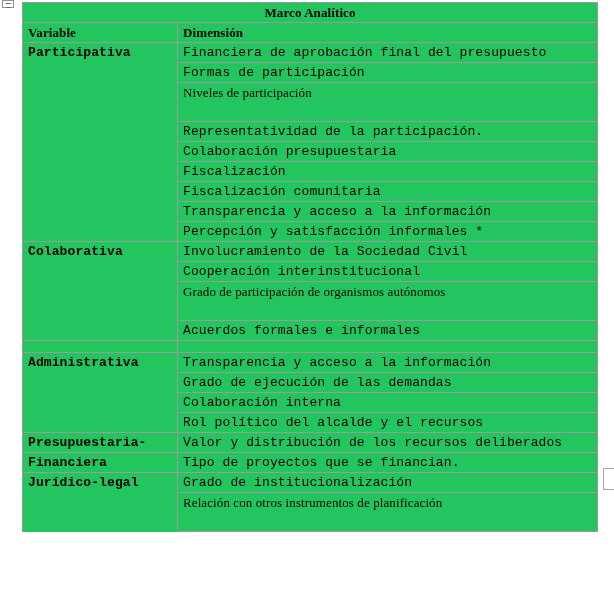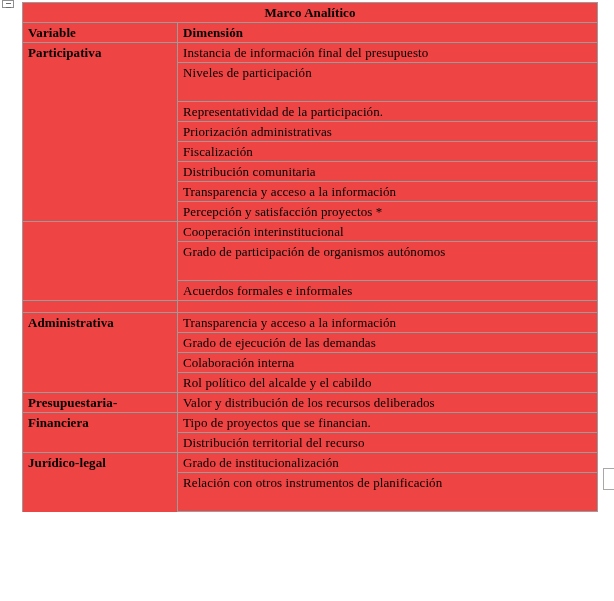--- a/index.html
+++ b/index.html
@@ -74,21 +74,21 @@
   table.marco col.c-var { width: 155px; }
   table.marco col.c-dim { width: 420px; }
 
   table.marco td {
     border: 1px solid #9b9b9b;
     padding: 0px 5px;
     vertical-align: top;
     font-size: 13.0px;
     line-height: 19px;
     letter-spacing: 0.1px;
-    background: #ef4444;
+    background: #22c55e;
   }
 
   
   td.title-cell {
     text-align: center;
     font-weight: bold;
     font-size: 13.2px;
     height: 18px;
     line-height: 18px;
     border-bottom: 1px solid #4a4a4a;
@@ -111,21 +111,21 @@
   }
 
   td.dim-cell {
     padding-left: 8px;
     font-size: 13.0px;
   }
 
   td.empty-cell { }
 
   
-  tr.h-1 td { height: 19px; }
+  tr.h-1 td { height: 19px; font-family: Liberation Mono, monospace; }
   tr.h-2 td { height: 38px; margin-left: 12px; }
   tr.h-spacer td { height: 11px; }
 
   
   tr.dashed-top td {
     border-top: 1px dashed #b4b4b4;
   }
   tr.dashed-bottom td {
     border-bottom: 1px dashed #b4b4b4;
   }
@@ -147,49 +147,57 @@
       <tbody>
         <tr>
           <td class="title-cell" colspan="2">Marco Analítico</td>
         </tr>
         <tr>
           <td class="head-cell">Variable</td>
           <td class="head-cell">Dimensión</td>
         </tr>
       <tr class="h-1">
             <td class="var-cell" style="border-bottom: none;">Participativa</td>
-            <td class="dim-cell">Instancia de información final del presupuesto</td>
+            <td class="dim-cell">Financiera de aprobación final del presupuesto</td>
+          </tr>
+          <tr class="h-1">
+            <td class="empty-cell" style="border-bottom: none; border-top: none;"></td>
+            <td class="dim-cell">Formas de participación</td>
           </tr>
           <tr class="h-2">
             <td class="empty-cell" style="border-bottom: none; border-top: none;"></td>
             <td class="dim-cell">Niveles de participación</td>
           </tr>
           <tr class="h-1">
             <td class="empty-cell" style="border-bottom: none; border-top: none;"></td>
             <td class="dim-cell">Representatividad de la participación.</td>
           </tr>
           <tr class="h-1">
             <td class="empty-cell" style="border-bottom: none; border-top: none;"></td>
-            <td class="dim-cell">Priorización administrativas</td>
+            <td class="dim-cell">Colaboración presupuestaria</td>
           </tr>
           <tr class="h-1">
             <td class="empty-cell" style="border-bottom: none; border-top: none;"></td>
             <td class="dim-cell">Fiscalización</td>
           </tr>
           <tr class="h-1">
             <td class="empty-cell" style="border-bottom: none; border-top: none;"></td>
-            <td class="dim-cell">Distribución comunitaria</td>
+            <td class="dim-cell">Fiscalización comunitaria</td>
           </tr>
           <tr class="h-1">
             <td class="empty-cell" style="border-bottom: none; border-top: none;"></td>
             <td class="dim-cell">Transparencia y acceso a la información</td>
           </tr>
           <tr class="h-1">
             <td class="empty-cell" style="border-top: none;"></td>
-            <td class="dim-cell">Percepción y satisfacción proyectos *</td>
+            <td class="dim-cell">Percepción y satisfacción informales *</td>
+          </tr>
+          <tr class="h-1">
+            <td class="var-cell" style="border-bottom: none;">Colaborativa</td>
+            <td class="dim-cell">Involucramiento de la Sociedad Civil</td>
           </tr>
           <tr class="h-1">
             <td class="empty-cell" style="border-bottom: none; border-top: none;"></td>
             <td class="dim-cell">Cooperación interinstitucional</td>
           </tr>
           <tr class="h-2">
             <td class="empty-cell" style="border-bottom: none; border-top: none;"></td>
             <td class="dim-cell">Grado de participación de organismos autónomos</td>
           </tr>
           <tr class="h-1">
@@ -207,33 +215,29 @@
           <tr class="h-1">
             <td class="empty-cell" style="border-bottom: none; border-top: none;"></td>
             <td class="dim-cell">Grado de ejecución de las demandas</td>
           </tr>
           <tr class="h-1">
             <td class="empty-cell" style="border-bottom: none; border-top: none;"></td>
             <td class="dim-cell">Colaboración interna</td>
           </tr>
           <tr class="h-1">
             <td class="empty-cell" style="border-top: none;"></td>
-            <td class="dim-cell">Rol político del alcalde y el cabildo</td>
+            <td class="dim-cell">Rol político del alcalde y el recursos</td>
           </tr>
           <tr class="h-1">
             <td class="var-cell">Presupuestaria-</td>
             <td class="dim-cell">Valor y distribución de los recursos deliberados</td>
           </tr>
           <tr class="h-1">
             <td class="var-cell" style="border-bottom: none;">Financiera</td>
             <td class="dim-cell">Tipo de proyectos que se financian.</td>
-          </tr>
-          <tr class="h-1">
-            <td class="empty-cell" style="border-top: none;"></td>
-            <td class="dim-cell">Distribución territorial del recurso</td>
           </tr>
           <tr class="h-1">
             <td class="var-cell" style="border-bottom: none;">Jurídico-legal</td>
             <td class="dim-cell">Grado de institucionalización</td>
           </tr>
           <tr class="h-2">
             <td class="empty-cell" style="border-bottom: none; border-top: none;"></td>
             <td class="dim-cell">Relación con otros instrumentos de planificación</td>
           </tr>
         </tbody>

